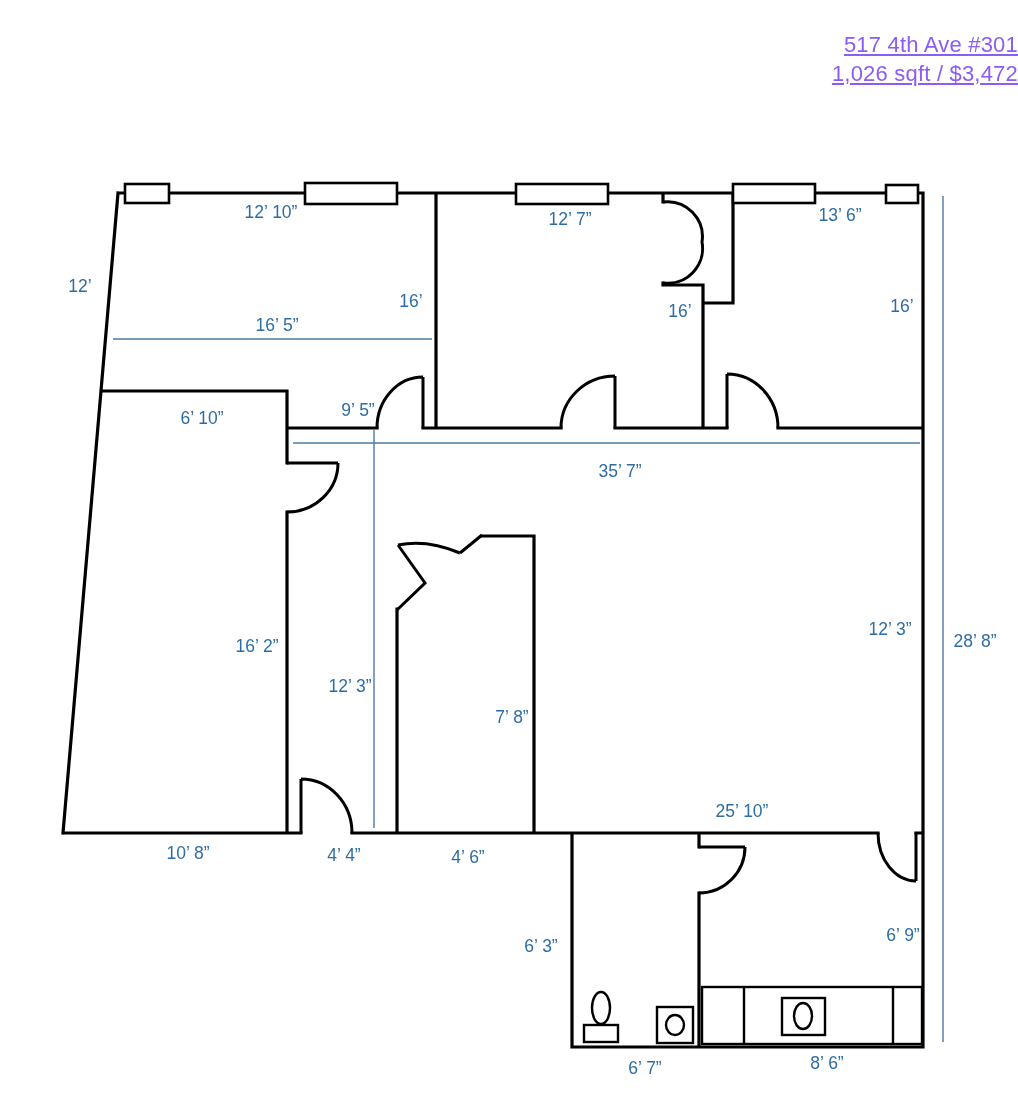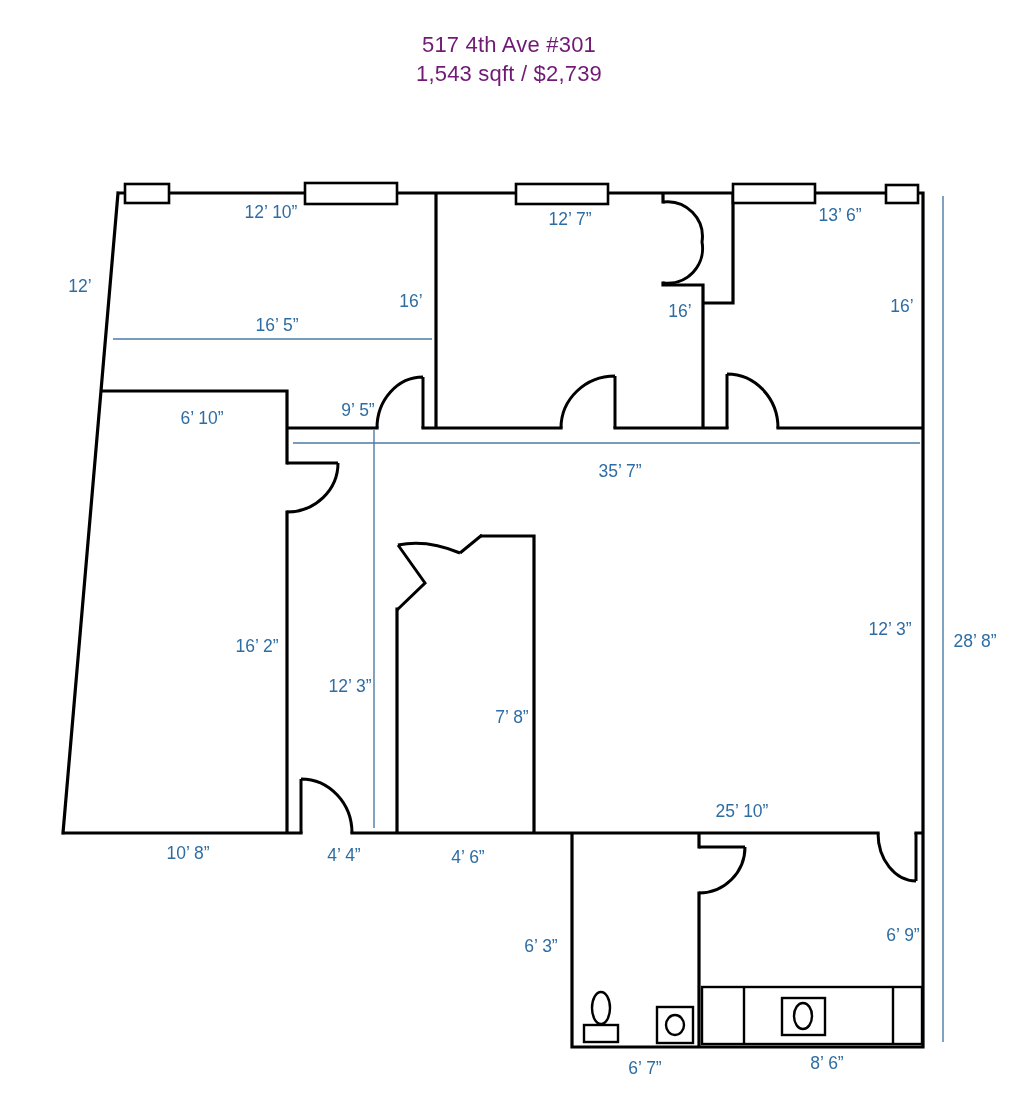--- a/index.html
+++ b/index.html
@@ -5,45 +5,46 @@
   html,body{margin:0;padding:0;background:#ffffff;}
   .plan-canvas{
     position:relative;
     width:1018px;height:1117px;
     background:#ffffff;
     font-family:"Liberation Sans", sans-serif;
     overflow:hidden;
   }
   .plan-header{
     position:absolute;top:30px;left:0;width:100%;
-    text-align:center;color:#701a75;
+    text-align:right;color:#8b5cf6;
     line-height:1.32;
     font-size:22px;
     letter-spacing:0.2px;
+    text-decoration:underline;
   }
   .plan-svg{position:absolute;top:0;left:0;}
   .wall{stroke:#000000;stroke-width:3.2;fill:none;stroke-linecap:square;}
   .door{stroke:#000000;stroke-width:3;fill:none;stroke-linecap:butt;}
   .window-rect{stroke:#000000;stroke-width:2.6;fill:#ffffff;}
   .fixture{stroke:#000000;stroke-width:2.4;fill:#ffffff;}
   .dim-line{stroke:#4b7aa5;stroke-width:1.4;fill:none;}
   .dim-label{
     fill:#2e6da3;
     font-family:"Liberation Sans", sans-serif;
     font-size:17.5px;
   }
 </style>
 </head>
 <body>
 
 <div class="plan-canvas">
 
   <div class="plan-header">
     <div>517 4th Ave #301</div>
-    <div>1,543 sqft / $2,739</div>
+    <div>1,026 sqft / $3,472</div>
   </div>
 
   <svg class="plan-svg" width="1018" height="1117" viewBox="0 0 1018 1117" xmlns="http://www.w3.org/2000/svg">
 
     <path class="wall" d="
       M118,193 L63,833
       M118,193 L923,193
       M923,193 L923,1047
       M63,833 L301,833
       M352,833 L878,833

